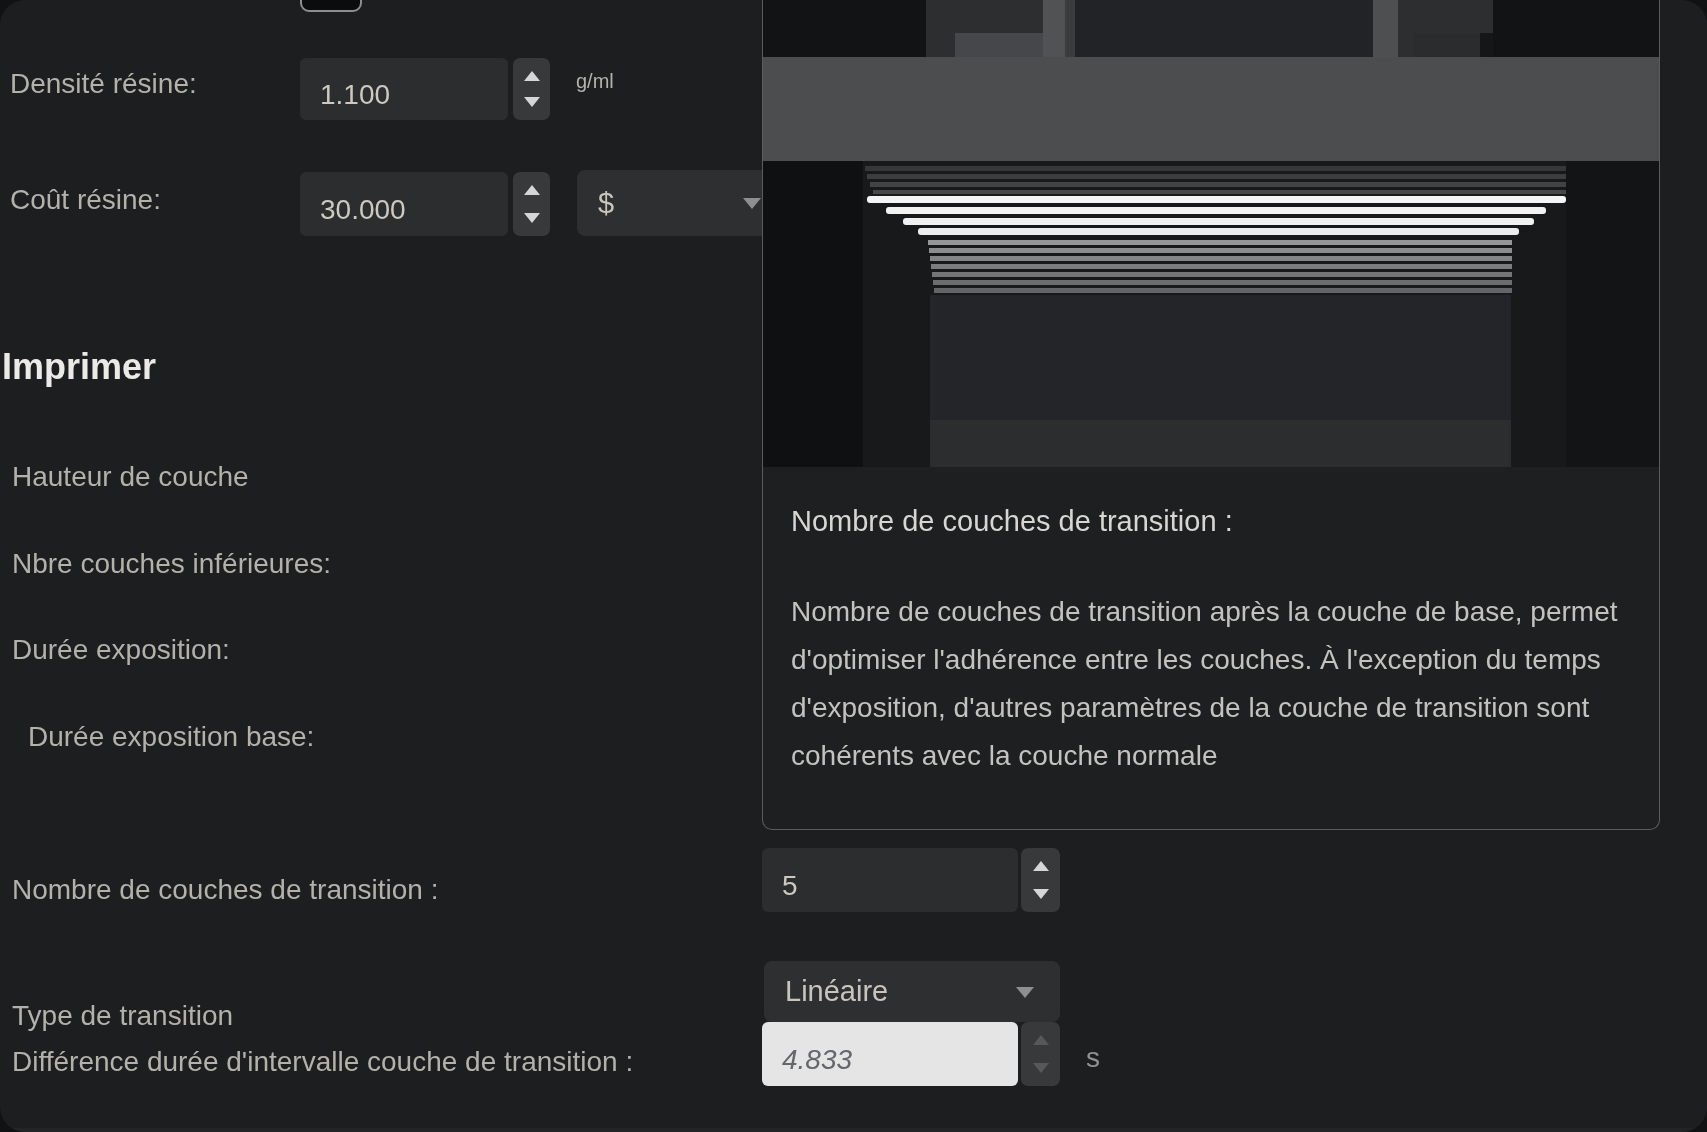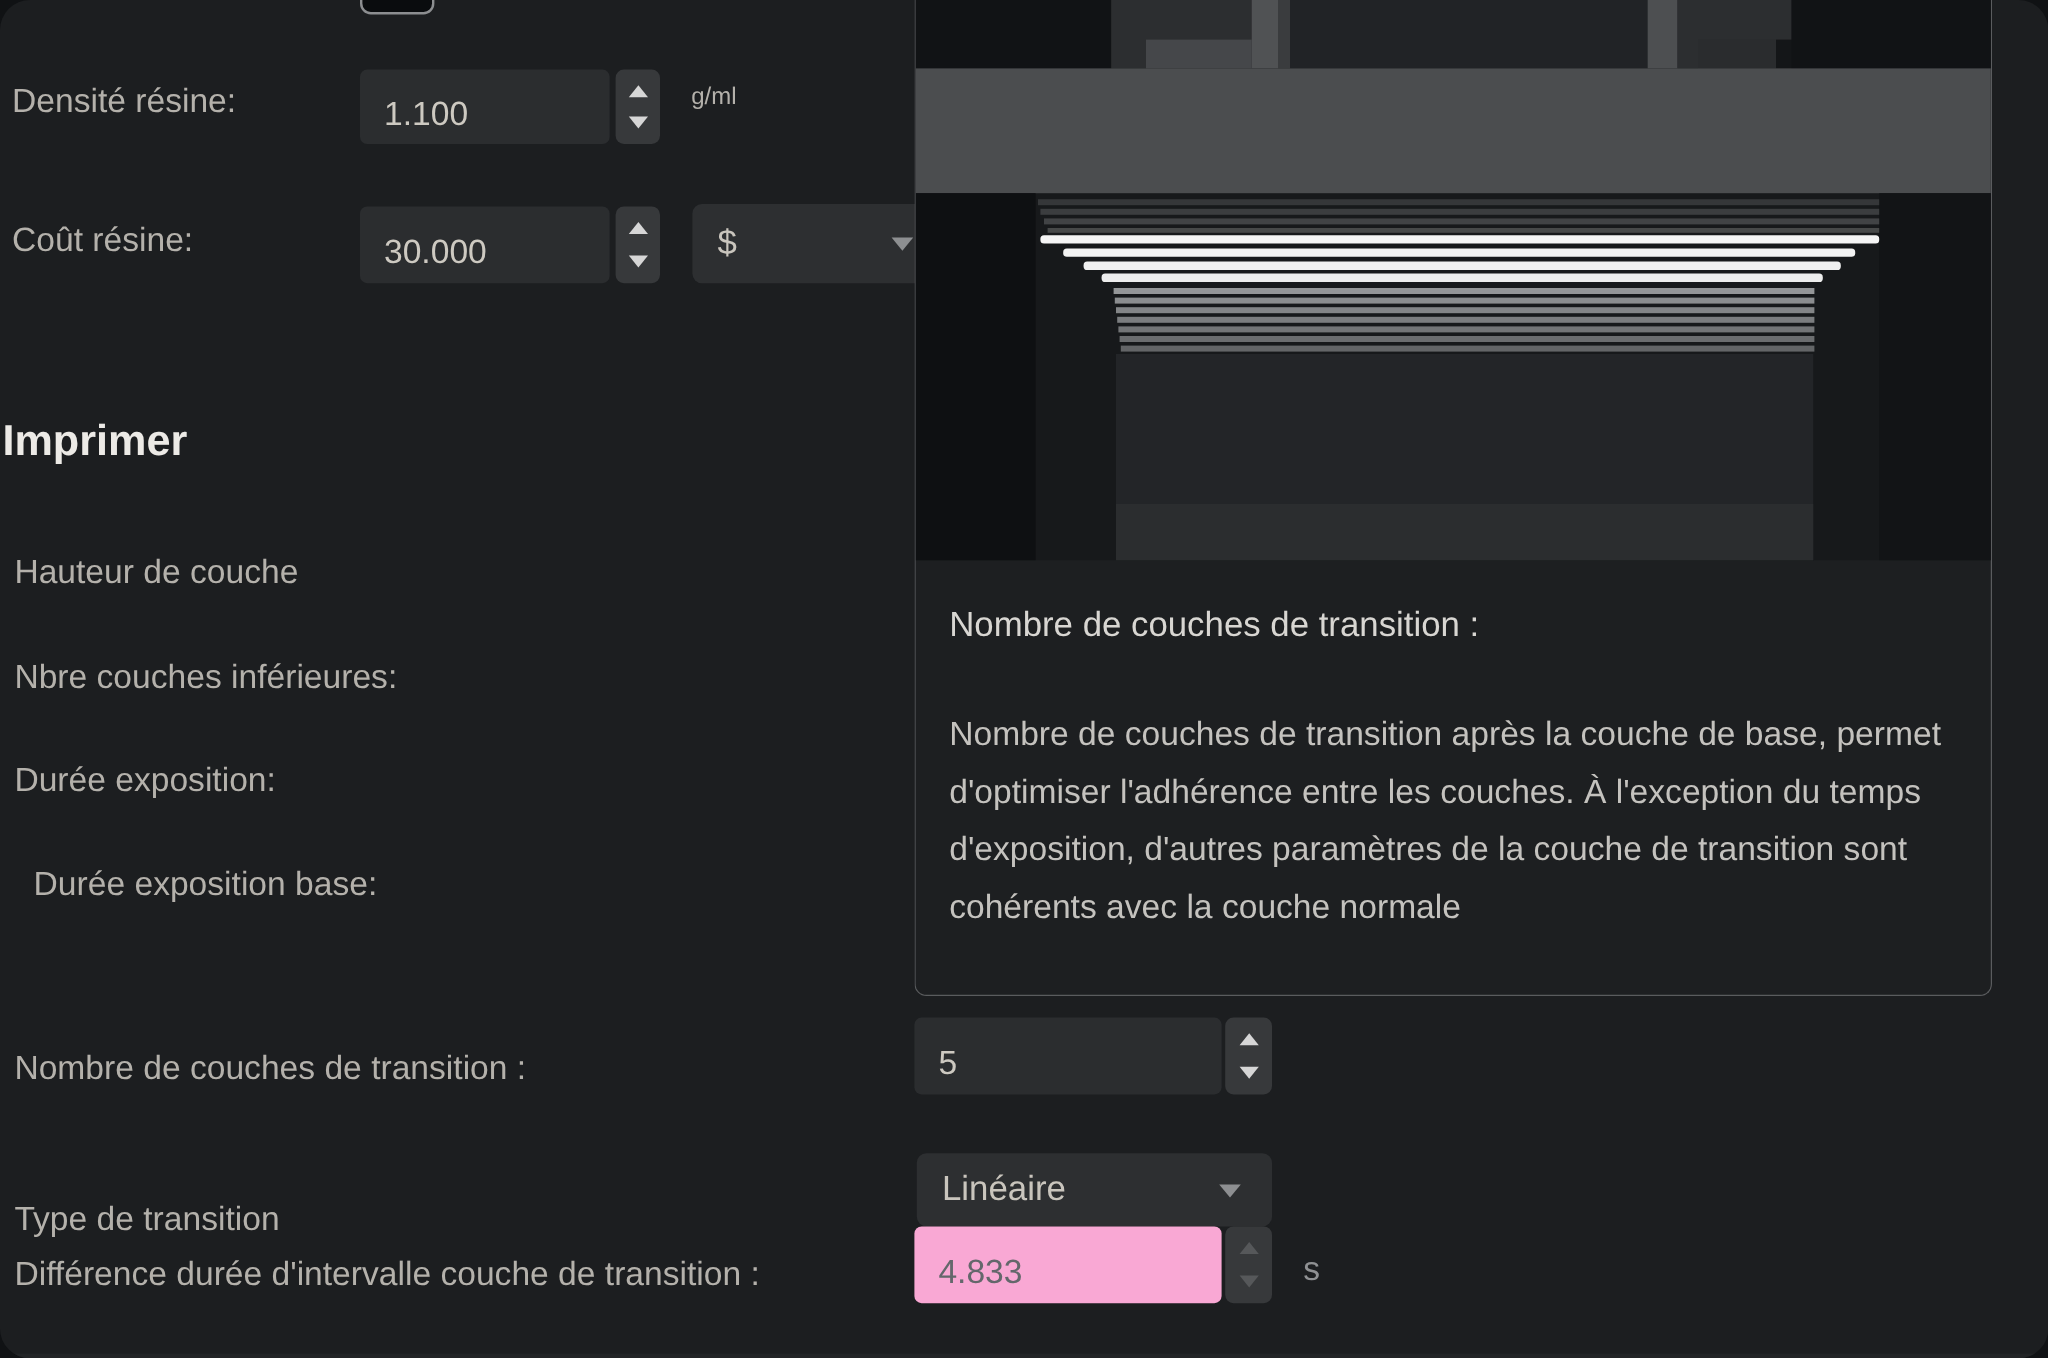--- a/index.html
+++ b/index.html
@@ -14,21 +14,21 @@
   .label{color:#b4b1ab;font-size:28px;white-space:nowrap;}
   .heading{color:#eceae6;font-size:36px;font-weight:bold;white-space:nowrap;}
   .unit{color:#b4b1ab;font-size:20px;white-space:nowrap;text-align:right;}
   .unit-dim{color:#8f9193;font-size:28px;}
 
   .field{
     background:#2b2d2f;border:none;border-radius:6px;
     color:#cdc9c1;font-size:28px;padding:12px 0 0 20px;box-sizing:border-box;
     font-family:"Liberation Sans","DejaVu Sans",sans-serif;outline:none;
   }
-  .field:disabled{background:#f9a8d4;color:#64676b;}
+  .field:disabled{background:#e5e5e5;color:#64676b;font-style:italic;}
   .spinner{
     background:#37393b;border-radius:7px;
     display:flex;flex-direction:column;align-items:center;justify-content:space-between;
     padding:13px 0;box-sizing:border-box;cursor:pointer;
   }
   .arr-up{width:0;height:0;border-left:8px solid transparent;border-right:8px solid transparent;border-bottom:10px solid #d6d6d6;}
   .arr-dn{width:0;height:0;border-left:8px solid transparent;border-right:8px solid transparent;border-top:10px solid #d6d6d6;}
   .spinner.disabled .arr-up{border-bottom-color:#56585a;}
   .spinner.disabled .arr-dn{border-top-color:#56585a;}
 

